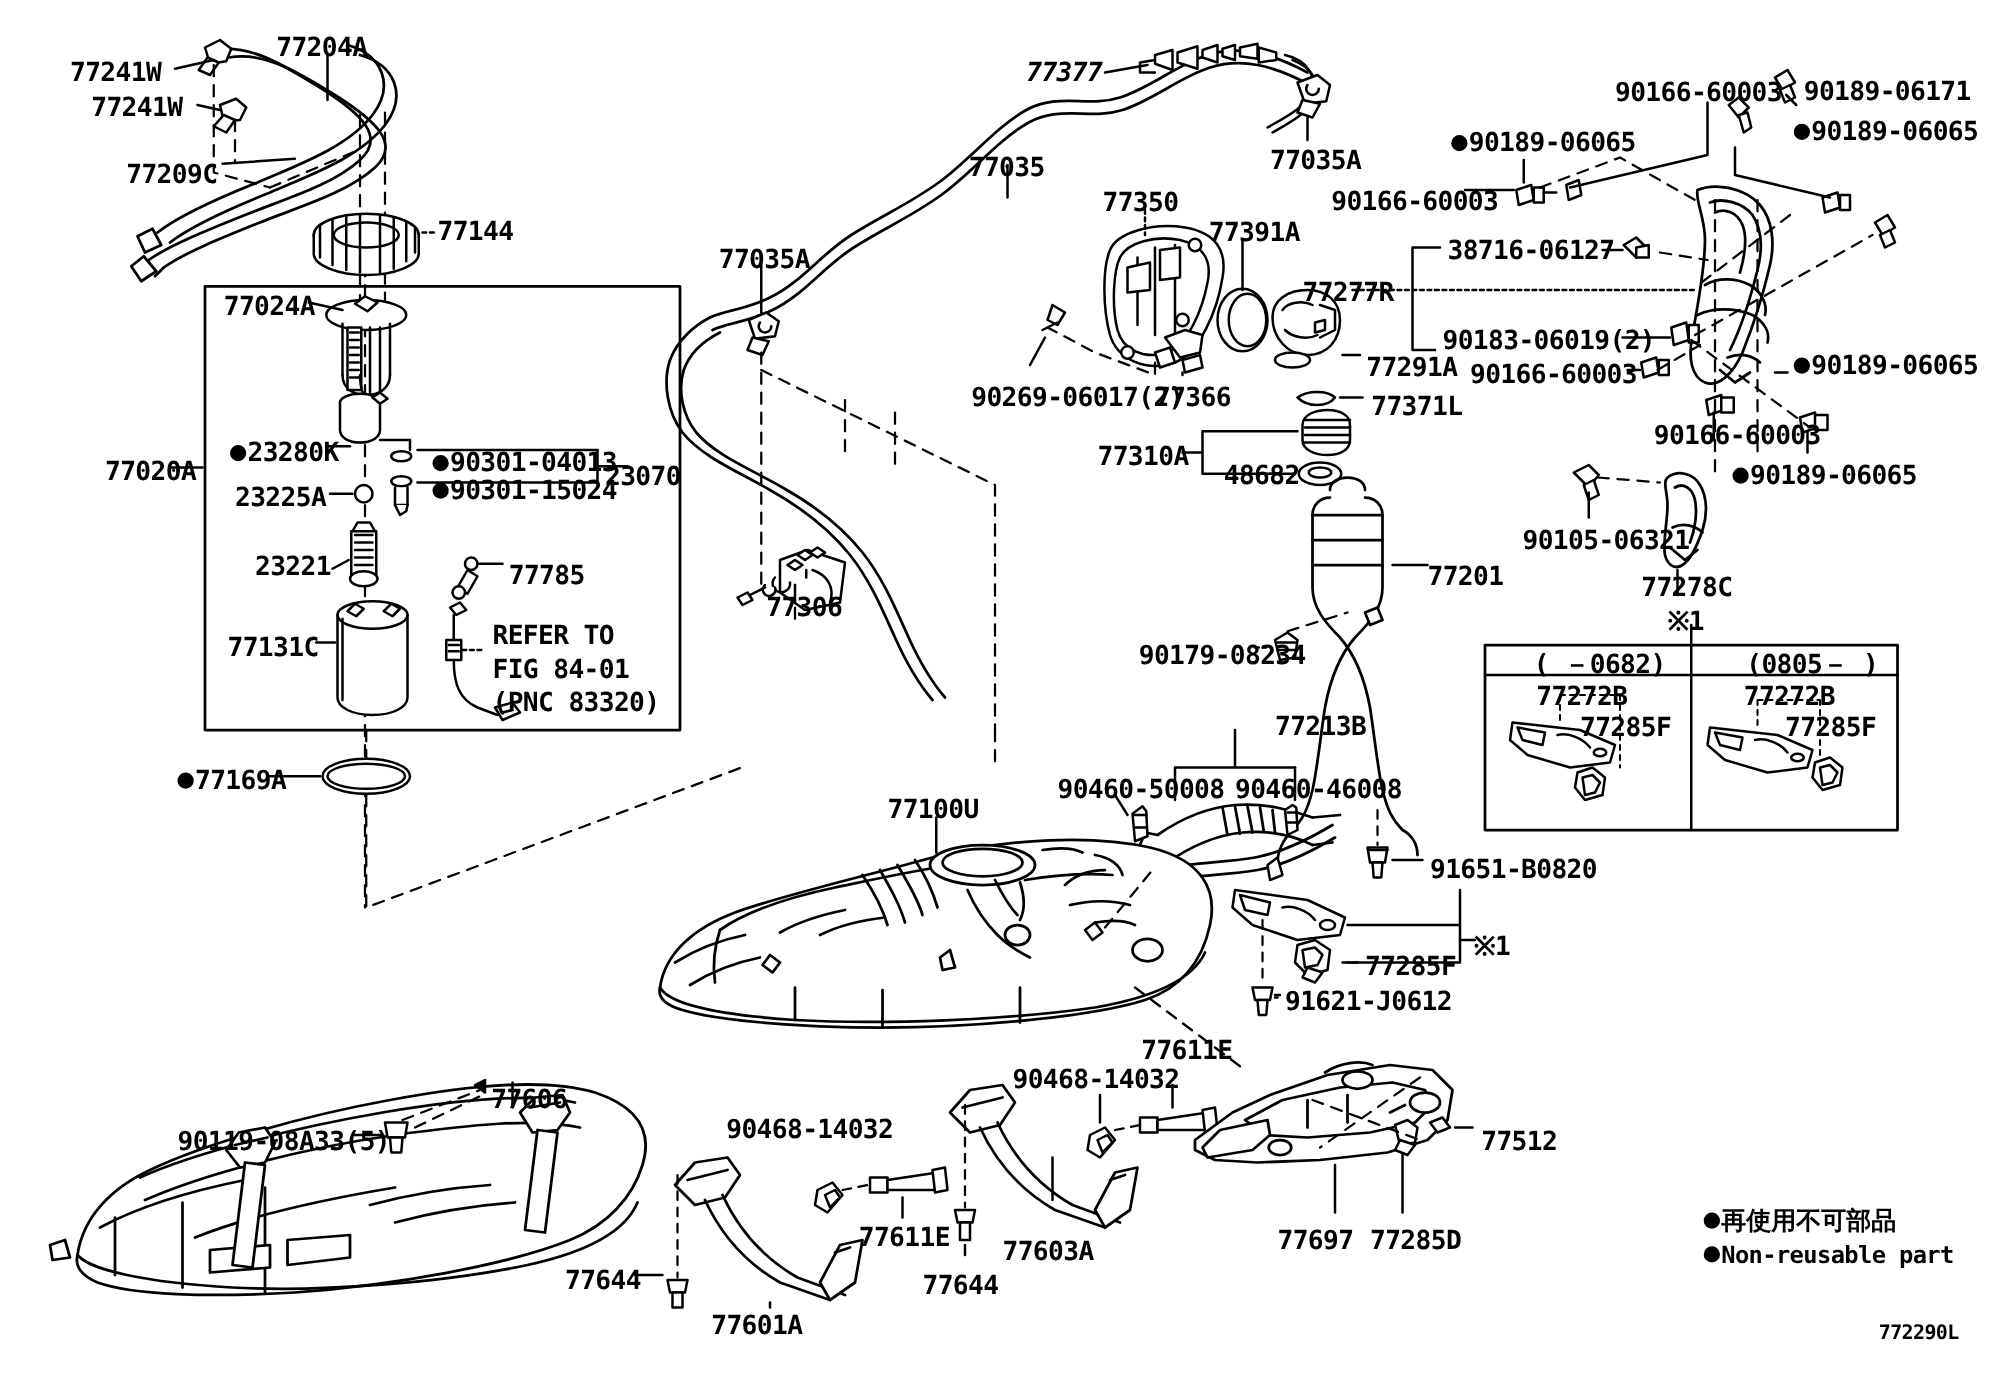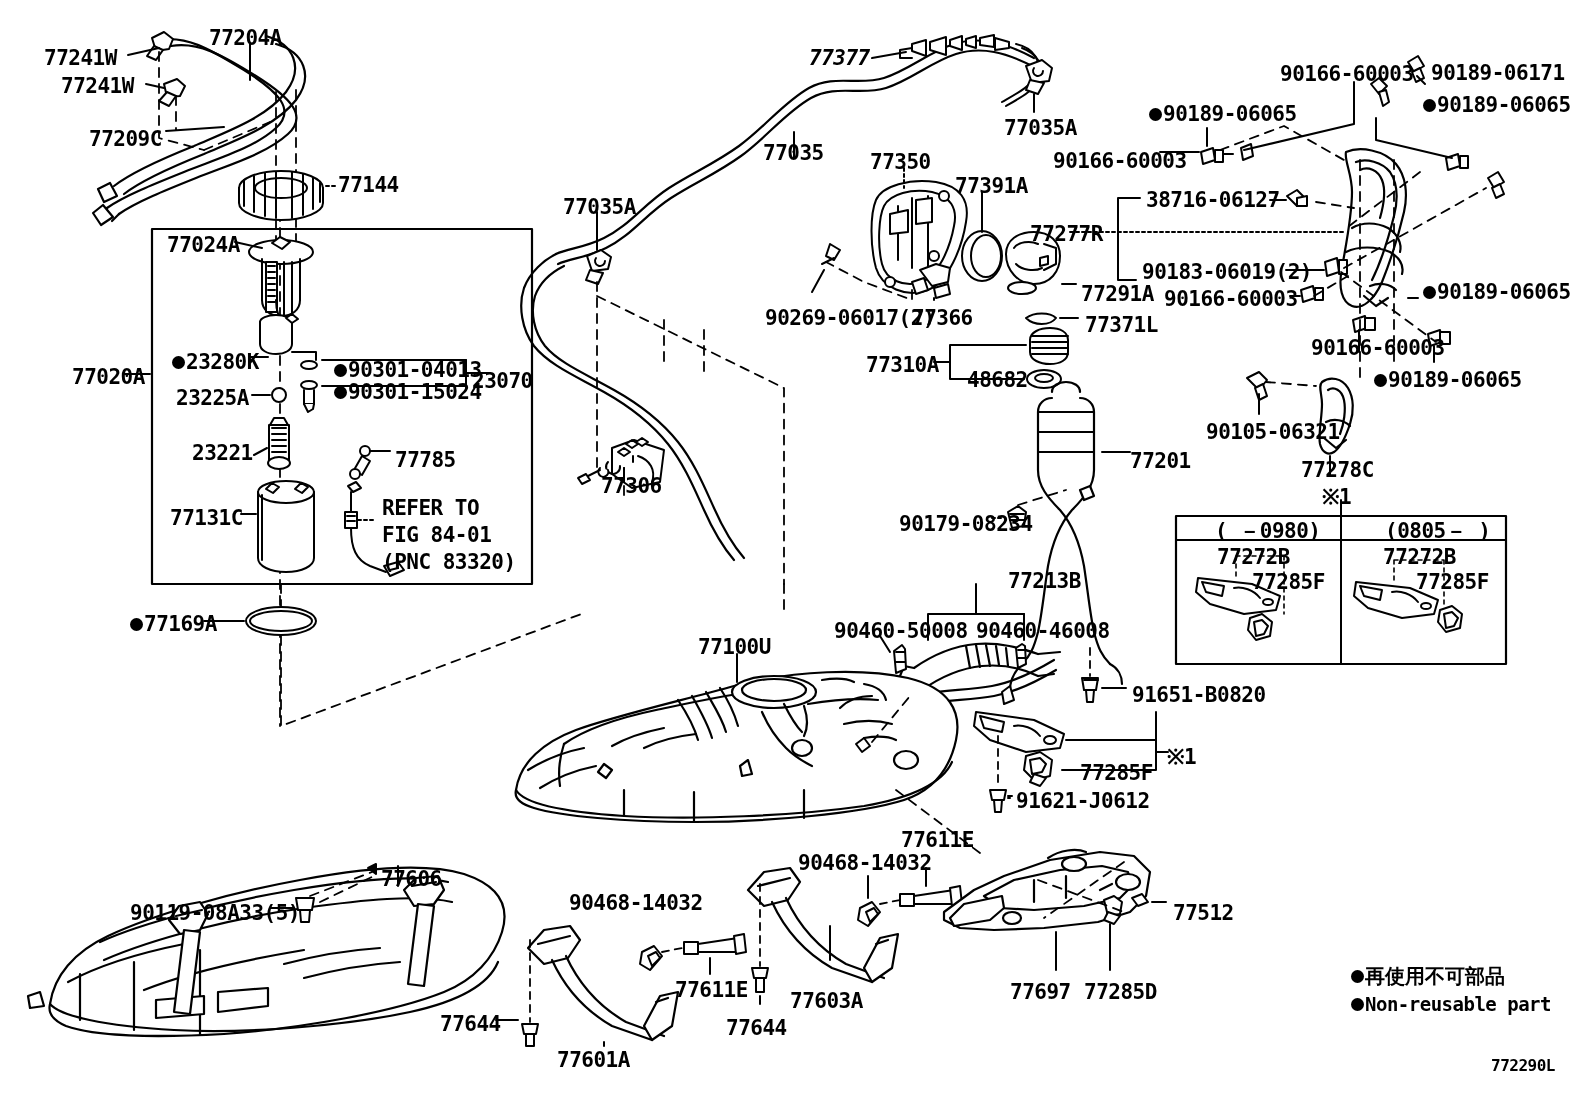--- a/index.html
+++ b/index.html
@@ -1,18 +1,18 @@
 <!DOCTYPE html>
 <html><head>
 <meta charset="utf-8">
 <style>
   html,body{margin:0;padding:0;background:#ffffff;}
   body{width:1592px;height:1099px;position:relative;overflow:hidden;
        font-family:"DejaVu Sans Mono","Liberation Mono",monospace;}
-  #sheet{position:absolute;left:4px;top:0;width:1560px;height:1099px;}
+  #sheet{position:absolute;left:16px;top:0;width:1560px;height:1099px;}
   svg.art{position:absolute;left:0;top:0;width:1592px;height:1099px;overflow:visible;}
   .lbl{position:absolute;white-space:nowrap;color:#000;
        font-family:"DejaVu Sans Mono","Liberation Mono",monospace;
        font-weight:700;font-size:21px;letter-spacing:-0.5px;line-height:1;}
   .lbl.jp{font-family:"DejaVu Sans","Liberation Sans",sans-serif;font-size:20px;letter-spacing:0px;}
   .dot{display:inline-block;width:13px;height:13px;border-radius:50%;
        background:#000;vertical-align:0px;margin-right:1px;}
 </style>
 </head>
 <body>
@@ -621,21 +621,21 @@
       <div class="lbl" style="left: 468px; top: 371px;"><span>23070</span></div>
       <div class="lbl" style="left: 188px; top: 443px;"><span>23221</span></div>
       <div class="lbl" style="left: 391px; top: 450px;"><span>77785</span></div>
       <div class="lbl" style="left: 166px; top: 508px;"><span>77131C</span></div>
       <div class="lbl" style="left: 378px; top: 498px;"><span>REFER TO</span></div>
       <div class="lbl" style="left: 378px; top: 525px;"><span>FIG 84-01</span></div>
       <div class="lbl" style="left: 378px; top: 552px;"><span>(PNC 83320)</span></div>
       <div class="lbl" style="left: 126px; top: 614px;"><span class="dot"></span><span>77169A</span></div>
       <div class="lbl" style="left: 559px; top: 197px;"><span>77035A</span></div>
       <div class="lbl" style="left: 597px; top: 476px;"><span>77306</span></div>
-      <div class="lbl" style="left: 759px; top: 124px; margin-top: 19px;"><span>77035</span></div>
+      <div class="lbl" style="left: 759px; top: 124px;"><span>77035</span></div>
       <div class="lbl" style="left: 805px; top: 48px; font-style: italic;"><span>77377</span></div>
       <div class="lbl" style="left: 1000px; top: 118px;"><span>77035A</span></div>
       <div class="lbl" style="left: 866px; top: 152px;"><span>77350</span></div>
       <div class="lbl" style="left: 951px; top: 176px;"><span>77391A</span></div>
       <div class="lbl" style="left: 761px; top: 308px;"><span>90269-06017(2)</span></div>
       <div class="lbl" style="left: 908px; top: 308px;"><span>77366</span></div>
       <div class="lbl" style="left: 1077px; top: 284px;"><span>77291A</span></div>
       <div class="lbl" style="left: 1081px; top: 315px;"><span>77371L</span></div>
       <div class="lbl" style="left: 862px; top: 355px;"><span>77310A</span></div>
       <div class="lbl" style="left: 963px; top: 370px;"><span>48682</span></div>
@@ -672,21 +672,21 @@
       <div class="lbl" style="left: 671px; top: 980px;"><span>77611E</span></div>
       <div class="lbl" style="left: 722px; top: 1018px;"><span>77644</span></div>
       <div class="lbl" style="left: 786px; top: 991px;"><span>77603A</span></div>
       <div class="lbl" style="left: 794px; top: 853px;"><span>90468-14032</span></div>
       <div class="lbl" style="left: 897px; top: 830px;"><span>77611E</span></div>
       <div class="lbl" style="left: 1006px; top: 982px;"><span>77697</span></div>
       <div class="lbl" style="left: 1080px; top: 982px;"><span>77285D</span></div>
       <div class="lbl" style="left: 1169px; top: 903px;"><span>77512</span></div>
     </div>
 
-<div class="lbl" style="left:1211px;top:521px;">(   －0980)</div>
+<div class="lbl" style="left:1211px;top:521px;">(   －0682)</div>
 <div class="lbl" style="left:1381px;top:521px;">(0805－   )</div>
 <div class="lbl" style="left:1213px;top:547px;">77272B</div>
 <div class="lbl" style="left:1248px;top:572px;">77285F</div>
 <div class="lbl" style="left:1379px;top:547px;">77272B</div>
 <div class="lbl" style="left:1412px;top:572px;">77285F</div>
 
 <div style="position:absolute;left:1347px;top:966px;">
   <span class="dot"></span><span class="lbl jp" style="position:static;">再使用不可部品</span>
 </div>
 <div style="position:absolute;left:1347px;top:995px;">

